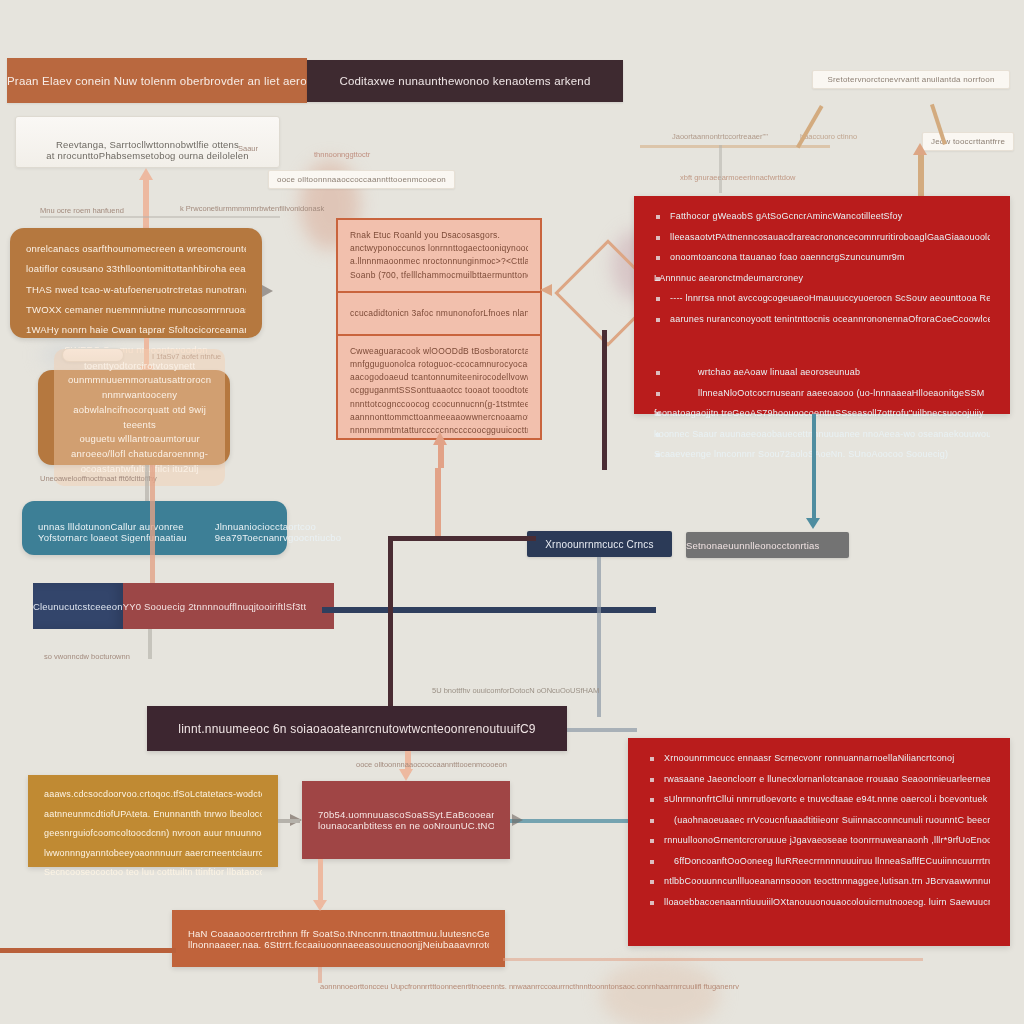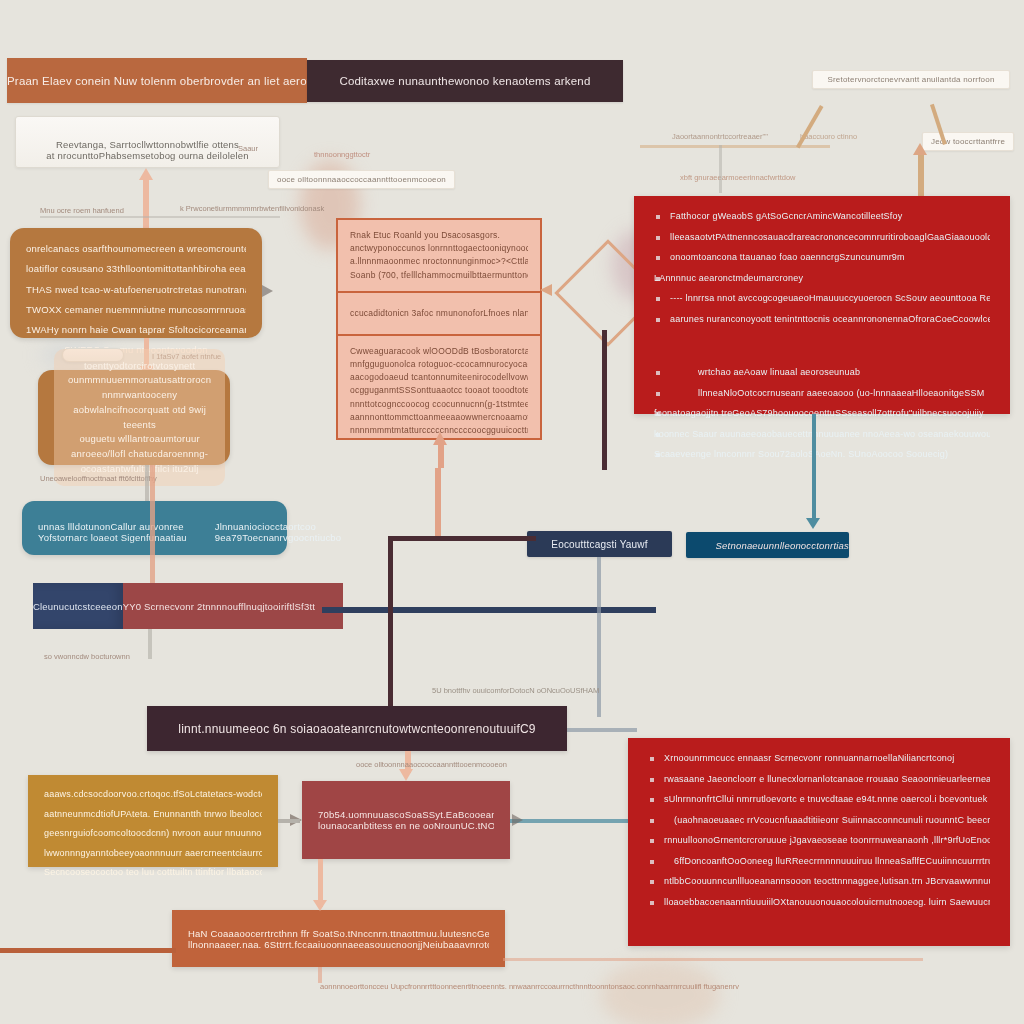--- a/index.html
+++ b/index.html
@@ -52,27 +52,26 @@
   }
   .bar-navy {
     background: #2b3a57;
     color: #e8ecf3;
     display: flex; align-items: center; justify-content: center;
     font-size: 10px;
     border-radius: 2px;
     box-shadow: 0 1px 3px rgba(0,0,0,.12);
   }
   .bar-maroon {
-    background: #0c4a6e;
+    background: #737373;
     color: #f0e2e2;
-    display: flex; align-items: center; justify-content: flex-end;
+    display: flex; align-items: center; justify-content: flex-start;
     font-size: 9.5px;
     border-radius: 2px;
     box-shadow: 0 1px 3px rgba(0,0,0,.12);
-    font-style: italic;
   }
 
   
   .card-white {
     background: linear-gradient(180deg,#faf8f5 0%, #f2efe9 100%);
     border: 1px solid #dedad1;
     border-radius: 3px;
     display: flex; align-items: center; justify-content: center;
     color: #6e6a63;
     font-size: 9.5px;
@@ -372,29 +371,29 @@
     </div>
   </div>
 
   <div class="ln ln-v c-salmon" style="left:150px;top:465px;width:5px;height:120px;opacity:.8;"></div>
 
   <div class="ribbon" style="left:33px;top:583px;width:264px;">
     <div class="head">
       <span class="t">Cleunucutcstceeeon</span>
     </div>
     <div class="body">
-      <span class="t">YY0 Scrnecvonr 2tnnnnoufflnuqjtooiriftlSf3tt</span>
+      <span class="t">YY0 Soouecig 2tnnnnoufflnuqjtooiriftlSf3tt</span>
     </div>
     <div class="notch"></div>
   </div>
   <div class="lbl" style="left:44px;top:652px;">so vwonncdw bocturownn</div>
   <div class="ln ln-v c-grey" style="left:148px;top:629px;width:4px;height:30px;opacity:.65;"></div>
 
   <div class="node bar-navy" style="left:527px;top:531px;width:145px;height:26px;">
-    <span class="t">Eocoutttcagsti Yauwf</span>
+    <span class="t">Xrnoounrnmcucc Crncs</span>
   </div>
   <div class="node bar-maroon" style="left:686px;top:532px;width:163px;height:26px;">
     <span class="t">Setnonaeuunnlleonocctonrtias</span>
   </div>
 
   <div class="ln ln-h c-navy" style="left:322px;top:607px;width:334px;height:6px;"></div>
   <div class="ln ln-v c-steel" style="left:597px;top:557px;width:4px;height:160px;opacity:.7;"></div>
   <div class="lbl lbl-grey" style="left:432px;top:686px;">5U bnottfhv ouuicomforDotocN oONcuOoUSfHAM</div>
 
   <div class="ln ln-h c-plum" style="left:388px;top:536px;width:148px;height:5px;"></div>

